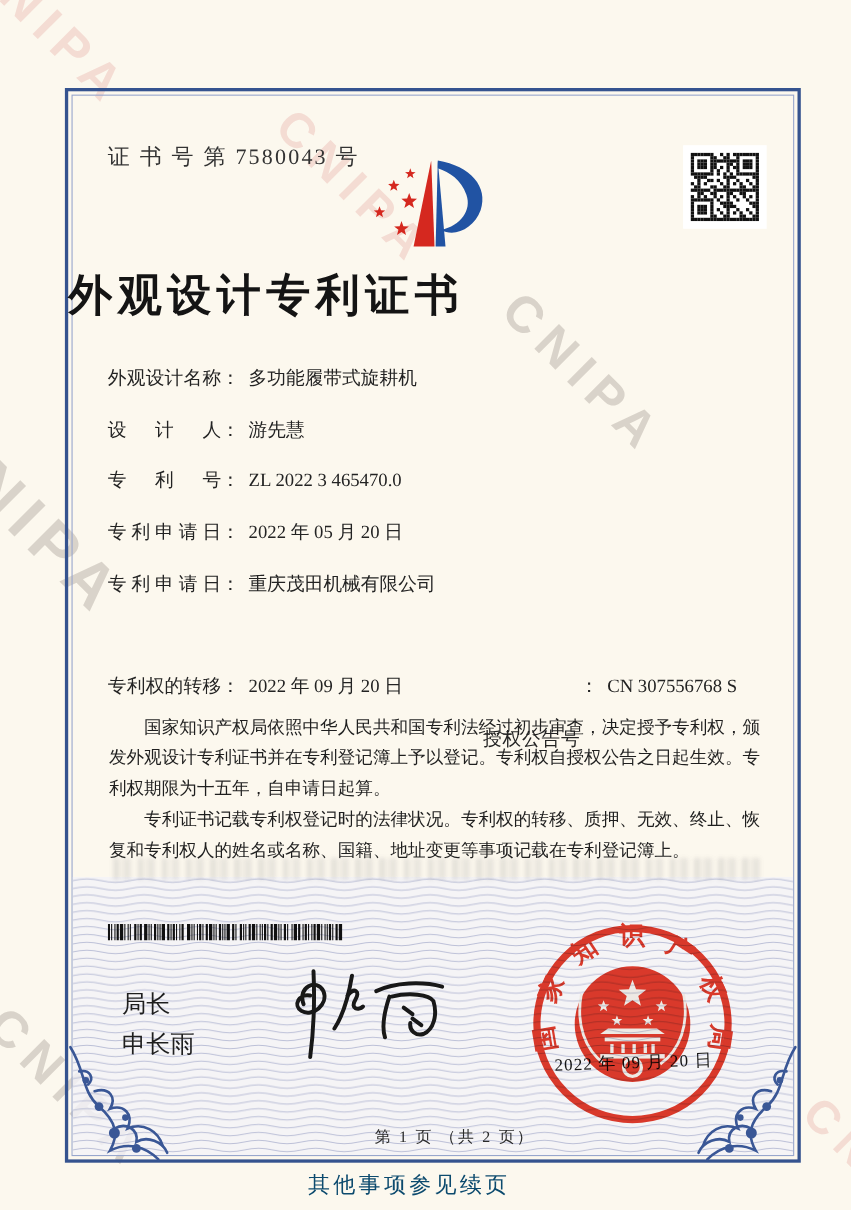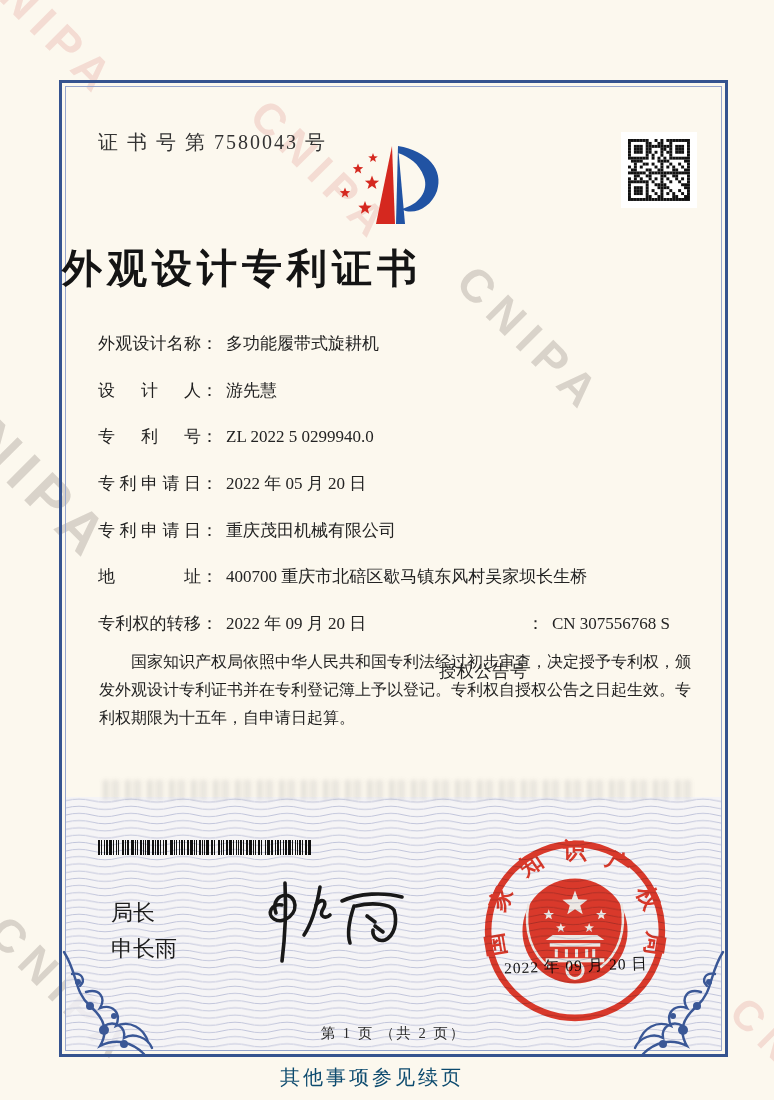--- a/index.html
+++ b/index.html
@@ -57,21 +57,21 @@
             line-height:36px;z-index:5;}
   .sig{position:absolute;left:142px;top:792px;z-index:5;}
 
   .seal{position:absolute;left:417px;top:752px;width:192px;height:192px;z-index:5;
         mix-blend-mode:multiply;opacity:.95;}
   .seal-date{position:absolute;left:428px;top:873px;width:172px;text-align:center;
         font-size:15.5px;color:#151515;letter-spacing:1px;transform:rotate(-2deg);
         z-index:6;mix-blend-mode:multiply;white-space:nowrap;}
 
   .page-indicator{position:absolute;left:0;top:941px;width:100%;text-align:center;
-        font-size:14.5px;letter-spacing:2px;color:#2a2a2a;z-index:5;}
+        font-size:14.5px;letter-spacing:2px;color:#2a2a2a;z-index:5;padding-left:20px;}
 
   .continuation{position:absolute;left:0;top:1064px;width:744px;text-align:center;
         font-size:20px;letter-spacing:3px;color:#0c4a6e;z-index:2;}
 </style>
 </head>
 <body>
 
 <div class="page">
 
   <div class="wm wm-pink wm1">CNIPA</div>
@@ -397,40 +397,38 @@
 
     <div class="title">外观设计专利证书</div>
 
     <div class="field" style="top:249px;">
       <span class="flabel">外观设计名称</span><span class="fcolon">：</span><span class="fvalue">多功能履带式旋耕机</span>
     </div>
     <div class="field" style="top:296px;">
       <span class="flabel">设计人</span><span class="fcolon">：</span><span class="fvalue">游先慧</span>
     </div>
     <div class="field" style="top:342px;">
-      <span class="flabel">专利号</span><span class="fcolon">：</span><span class="fvalue">ZL 2022 5 0299940.0</span>
+      <span class="flabel">专利号</span><span class="fcolon">：</span><span class="fvalue">ZL 2022 3 465470.0</span>
     </div>
     <div class="field" style="top:389px;">
       <span class="flabel">专利申请日</span><span class="fcolon">：</span><span class="fvalue">2022 年 05 月 20 日</span>
     </div>
     <div class="field" style="top:436px;">
       <span class="flabel">专利申请日</span><span class="fcolon">：</span><span class="fvalue">重庆茂田机械有限公司</span>
-    </div>
-    <div class="field" style="top:482px;">
-      <span class="flabel">地址</span><span class="fcolon">：</span><span class="fvalue">400700 重庆市北碚区歇马镇东风村吴家坝长生桥</span>
     </div>
     <div class="field" style="top:529px;width:600px;">
       <span class="flabel">专利权的转移</span><span class="fcolon">：</span><span class="fvalue">2022 年 09 月 20 日</span>
       <span class="grant-right">
         <span class="flabel">授权公告号</span><span class="fcolon">：</span><span class="fvalue">CN 307556768 S</span>
       </span>
     </div>
 
     <div class="paras">
       <p>国家知识产权局依照中华人民共和国专利法经过初步审查，决定授予专利权，颁发外观设计专利证书并在专利登记簿上予以登记。专利权自授权公告之日起生效。专利权期限为十五年，自申请日起算。</p>
+      <p>专利证书记载专利权登记时的法律状况。专利权的转移、质押、无效、终止、恢复和专利权人的姓名或名称、国籍、地址变更等事项记载在专利登记簿上。</p>
     </div>
 
     <div class="microband"></div>
 
     <svg class="barcode" id="barcode" width="218" height="15">
         <rect x="0" y="0" width="2" height="15" fill="#101010"></rect>
         <rect x="3" y="0" width="1" height="15" fill="#101010"></rect>
         <rect x="6" y="0" width="1" height="15" fill="#101010"></rect>
         <rect x="8" y="0" width="2" height="15" fill="#101010"></rect>
         <rect x="11" y="0" width="3" height="15" fill="#101010"></rect>

